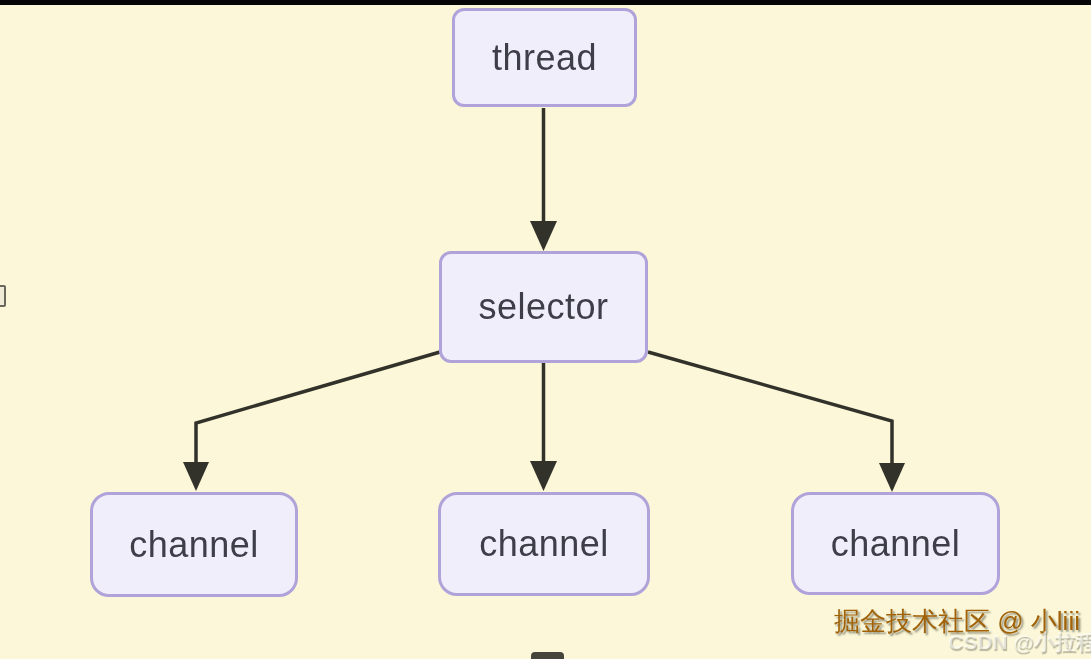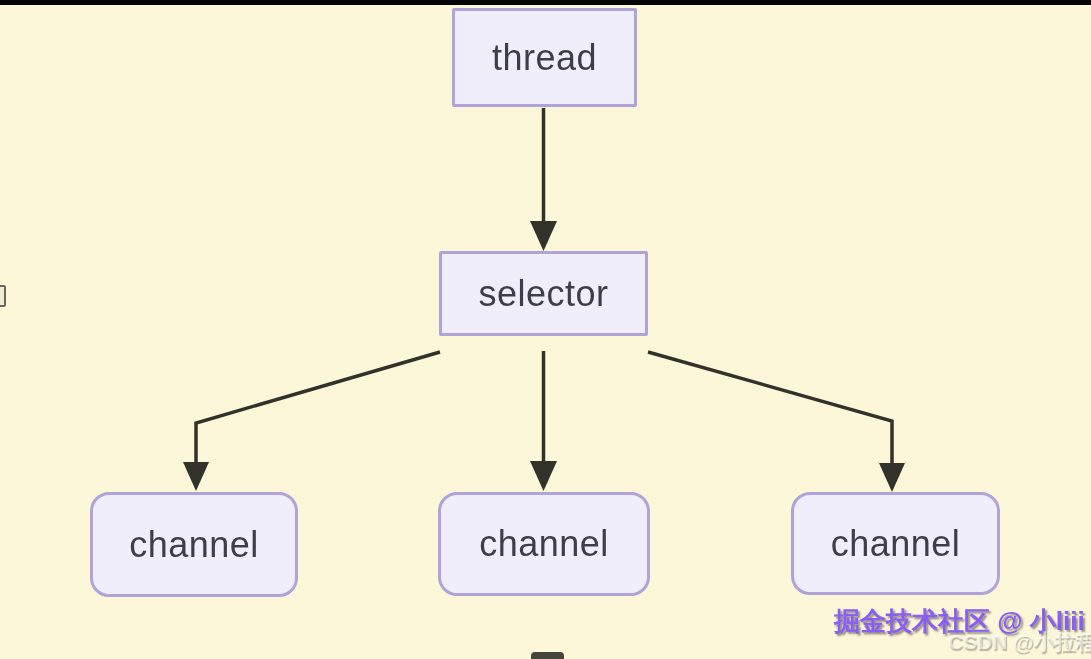--- a/index.html
+++ b/index.html
@@ -34,36 +34,36 @@
     display: flex;
     align-items: center;
     justify-content: center;
     background: #f1eefb;
     border: 3px solid #b0a3da;
     box-sizing: border-box;
     color: #3e3e49;
     font-size: 36px;
     letter-spacing: 0.5px;
   }
-  .node.rect { border-radius: 2px; }
+  .node.rect { border-radius: 12px; }
   .node.round { border-radius: 19px; }
 
   .node-thread   { left: 452px; top: 8px;   width: 185px; height: 99px; }
-  .node-selector { left: 439px; top: 251px; width: 209px; height: 85px; }
+  .node-selector { left: 439px; top: 251px; width: 209px; height: 112px; }
   .node-channel1 { left: 90px;  top: 492px; width: 208px; height: 105px; }
   .node-channel2 { left: 438px; top: 492px; width: 212px; height: 104px; }
   .node-channel3 { left: 791px; top: 492px; width: 209px; height: 103px; }
 
   .watermark-juejin {
     position: absolute;
     left: 834px; top: 604px;
     width: 240px;
     font-size: 26px;
-    font-weight: bold;
-    color: #8b5cf6;
+    font-weight: normal;
+    color: #a16207;
     text-shadow: 2px 2px 2px rgba(125,122,105,0.85);
     white-space: nowrap;
   }
   .watermark-csdn {
     position: absolute;
     left: 948px; top: 628px;
     font-size: 21px;
     font-weight: bold;
     color: rgba(255,255,255,0.55);
     text-shadow: 1px 2px 1px rgba(130,127,108,0.55);

